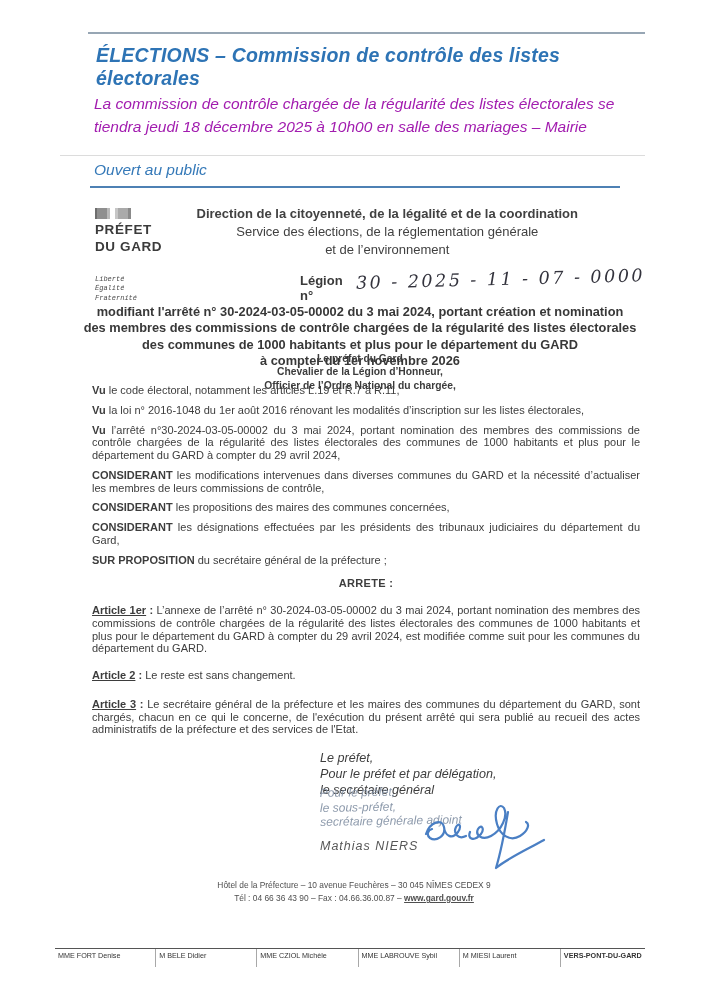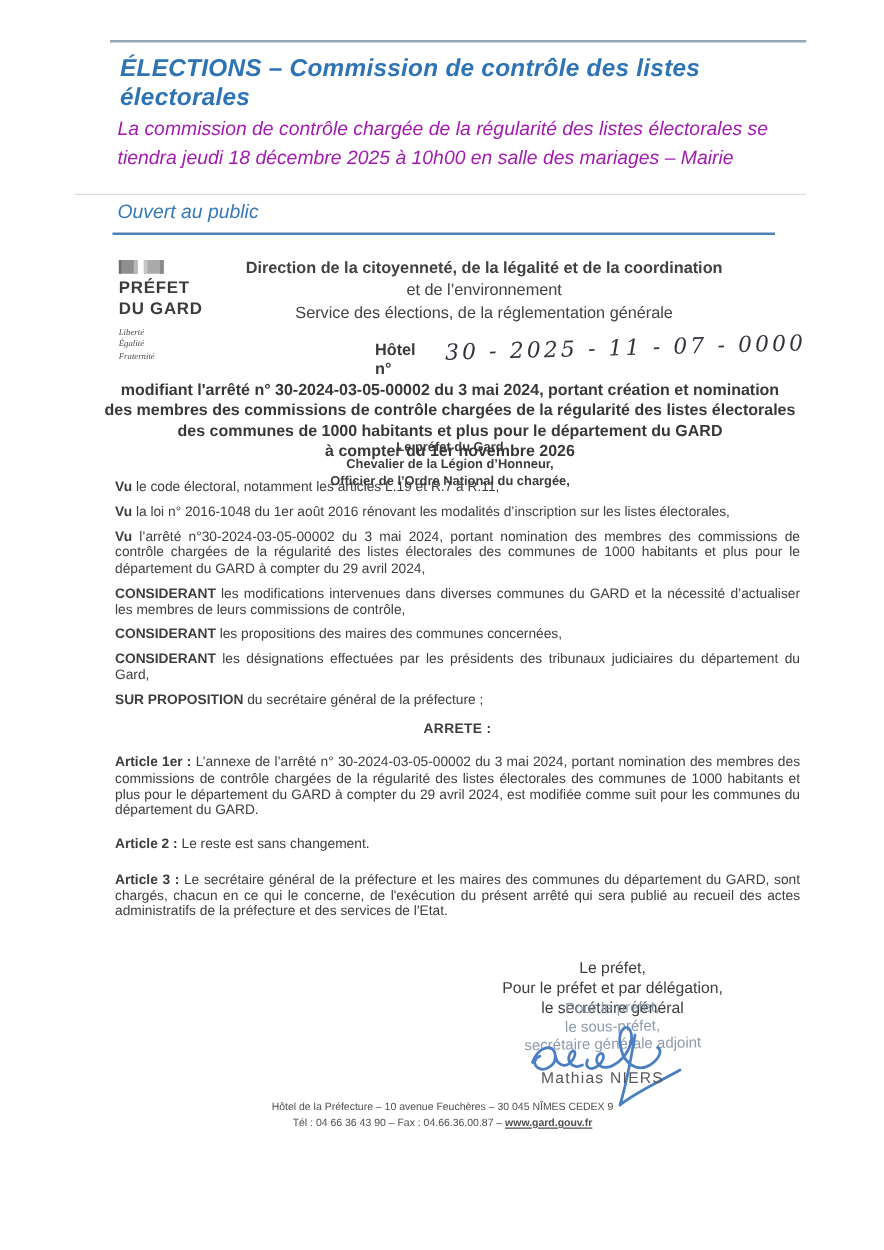--- a/index.html
+++ b/index.html
@@ -13,44 +13,44 @@
   .rule-faint { position:absolute; left:60px; top:155px; width:620px; height:1px; background:#dcdcdc; }
   .banner-note { position:absolute; left:94px; top:161px; font-size:15.5px; font-style:italic; color:#3579b8; }
   .rule-blue { position:absolute; left:90px; top:186px; width:530px; height:2px; background:#4e81b4; }
 
   
   .logo { position:absolute; left:95px; top:208px; width:120px; color:#3b3b3b; }
   .logo-flags { display:flex; gap:5px; margin-bottom:3px; }
   .flag-a { width:15px; height:11px; background:#8f8f8f; box-shadow:inset 2px 0 0 #6e6e6e, inset -3px 0 0 #b9b9b9; }
   .flag-b { width:16px; height:11px; background:#aaaaaa; box-shadow:inset 3px 0 0 #c6c6c6, inset -3px 0 0 #8a8a8a; }
   .logo-name { font-size:13.5px; font-weight:bold; letter-spacing:.6px; line-height:1.25; }
-  .logo-motto { margin-top:6px; font-family:Liberation Serif, serif; font-style:italic; font-size:7px; line-height:1.35; color:#4a4a4a; }
+  .logo-motto { margin-top:19px; font-family:Liberation Mono, monospace; font-style:italic; font-size:7px; line-height:1.35; color:#4a4a4a; }
   .direction { position:absolute; right:67px; top:205px; text-align:center; font-size:13px; color:#414141; line-height:1.4; }
   .direction .d1 { font-weight:bold; }
 
   
   .decree-no { position:absolute; left:300px; top:269px; display:flex; align-items:baseline; gap:10px; }
   .decree-no .lbl { font-size:13px; font-weight:bold; color:#3a3a3a; }
   .decree-no .hand { font-family:"DejaVu Serif", serif; font-style:italic; font-size:17.5px; letter-spacing:2.5px; color:#33333d; transform:rotate(-1.5deg); white-space:nowrap; }
   .decree-title { position:absolute; left:60px; top:304px; width:600px; text-align:center; font-size:12.8px; font-weight:bold; color:#383838; line-height:1.28; }
   .authority { position:absolute; left:60px; top:352px; width:600px; text-align:center; font-size:10.3px; font-weight:bold; color:#3c3c3c; line-height:1.3; }
 
   
   .doc-body { position:absolute; left:92px; top:384px; width:548px; font-size:11px; color:#3d3d3d; line-height:1.16; text-align:justify; }
   .doc-body p { margin:0 0 7px 0; }
   .doc-body .lead { font-weight:bold; }
   .order-heading { text-align:center !important; font-weight:bold; letter-spacing:.3px; margin:11px 0 14px 0 !important; }
   .article { margin-bottom:11px !important; }
   .article.last { margin-bottom:0 !important; }
-  .article .lbl { font-weight:bold; }
+  .article .lbl { font-weight:bold; text-decoration:underline; }
   .article .sep { font-weight:bold; }
   .article2 { margin:14px 0 16px 0 !important; }
 
   
-  .signature { position:absolute; left:320px; top:766px; width:340px; height:125px; text-align:center; font-size:12.6px; color:#3d3d3d; line-height:1.28; }
+  .signature { position:absolute; left:320px; top:750px; width:340px; height:125px; text-align:left; font-size:12.6px; color:#3d3d3d; line-height:1.28;font-style:italic; }
   .stamp { position:absolute; top:33px; left:0; right:0; transform:rotate(-1deg); color:#8492a5; font-size:12px; line-height:1.22; opacity:.92; }
   .sig-svg { position:absolute; top:50px; left:92px; }
   .signer { position:absolute; top:88px; left:0; right:16px; color:#585858; font-size:12.5px; letter-spacing:1px; }
 
   
   .footer { position:absolute; left:54px; top:879px; width:600px; text-align:center; font-size:8.4px; color:#4f4f4f; line-height:1.55; }
   .footer a { color:#4f4f4f; font-weight:bold; text-decoration:underline; }
 
   
   .bottom-strip { position:absolute; left:55px; top:948px; width:606px; border-top:1.5px solid #555; display:flex; }
@@ -81,26 +81,26 @@
     </div>
     <div class="logo-motto">
       <div>Liberté</div>
       <div>Égalité</div>
       <div>Fraternité</div>
     </div>
   </div>
 
   <div class="direction">
     <div class="d1">Direction de la citoyenneté, de la légalité et de la coordination</div>
+    <div>Service des élections, de la réglementation générale</div>
     <div>et de l’environnement</div>
-    <div>Service des élections, de la réglementation générale</div>
   </div>
 
   <div class="decree-no">
-    <span class="lbl">Hôtel n°</span>
+    <span class="lbl">Légion n°</span>
     <span class="hand">30 - 2025 - 11 - 07 - 0000</span>
   </div>
 
   <div class="decree-title">
     <div>modifiant l'arrêté n° 30-2024-03-05-00002 du 3 mai 2024, portant création et nomination</div>
     <div>des membres des commissions de contrôle chargées de la régularité des listes électorales</div>
     <div>des communes de 1000 habitants et plus pour le département du GARD</div>
     <div>à compter du 1er novembre 2026</div>
   </div>
 
@@ -139,14 +139,22 @@
       <path d="M14 34 C 18 22, 30 18, 32 27 C 34 36, 24 42, 18 38 C 14 35, 16 30, 20 29 M32 27 C 33 36, 40 40, 46 32 C 50 26, 47 22, 44 27 C 41 33, 46 40, 54 36 M58 32 C 55 39, 62 42, 69 34 C 73 28, 69 24, 66 29 C 63 35, 70 41, 79 36 C 90 30, 96 16, 92 8 C 88 2, 81 10, 85 24 C 88 35, 98 42, 108 36 C 116 31, 118 24, 114 22 M96 12 C 93 30, 90 48, 84 68 M84 68 C 96 58, 118 48, 132 40" stroke="#4a7fc4" fill="none" stroke-width="2.2" stroke-linecap="round"></path>
     </svg>
     <div class="signer">Mathias NIERS</div>
   </div>
 
   <div class="footer">
     <div>Hôtel de la Préfecture – 10 avenue Feuchères – 30 045 NÎMES CEDEX 9</div>
     <div><span>Tél : 04 66 36 43 90 – Fax : 04.66.36.00.87 – </span><a href="#">www.gard.gouv.fr</a></div>
   </div>
 
+  <div class="bottom-strip">
+    <div class="bottom-cell">MME FORT Denise</div>
+    <div class="bottom-cell">M BELE Didier</div>
+    <div class="bottom-cell">MME CZIOL Michèle</div>
+    <div class="bottom-cell">MME LABROUVE Sybil</div>
+    <div class="bottom-cell">M MIESI Laurent</div>
+    <div class="bottom-cell bold">VERS-PONT-DU-GARD</div>
+  </div>
 
 </div>
 
 </body></html>

